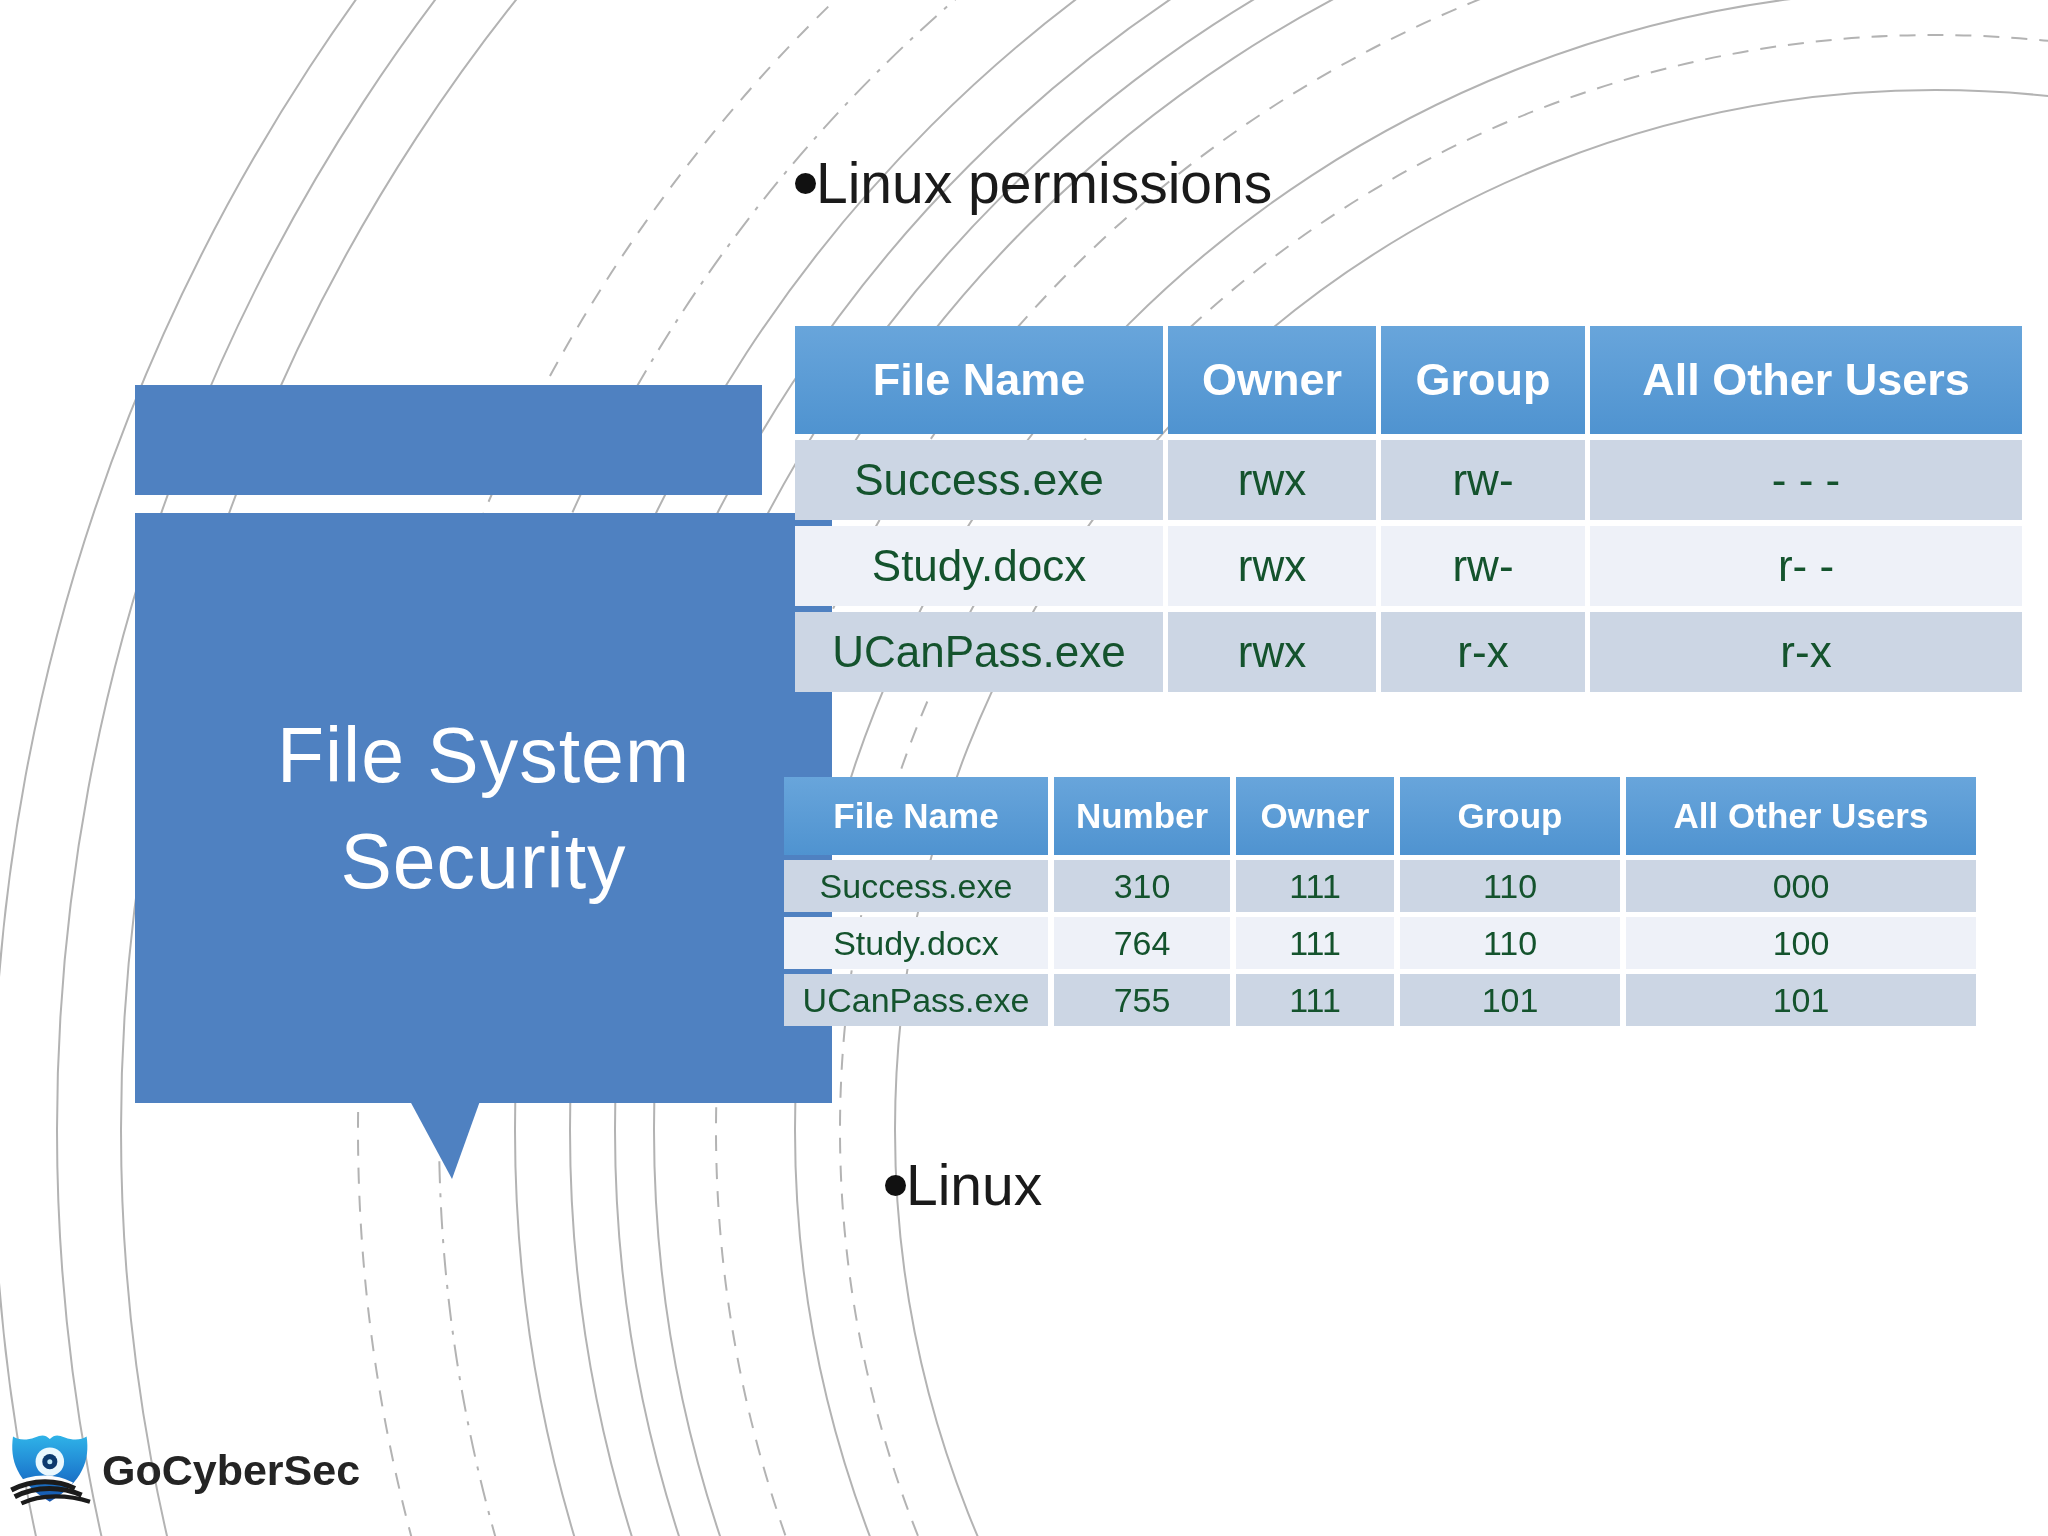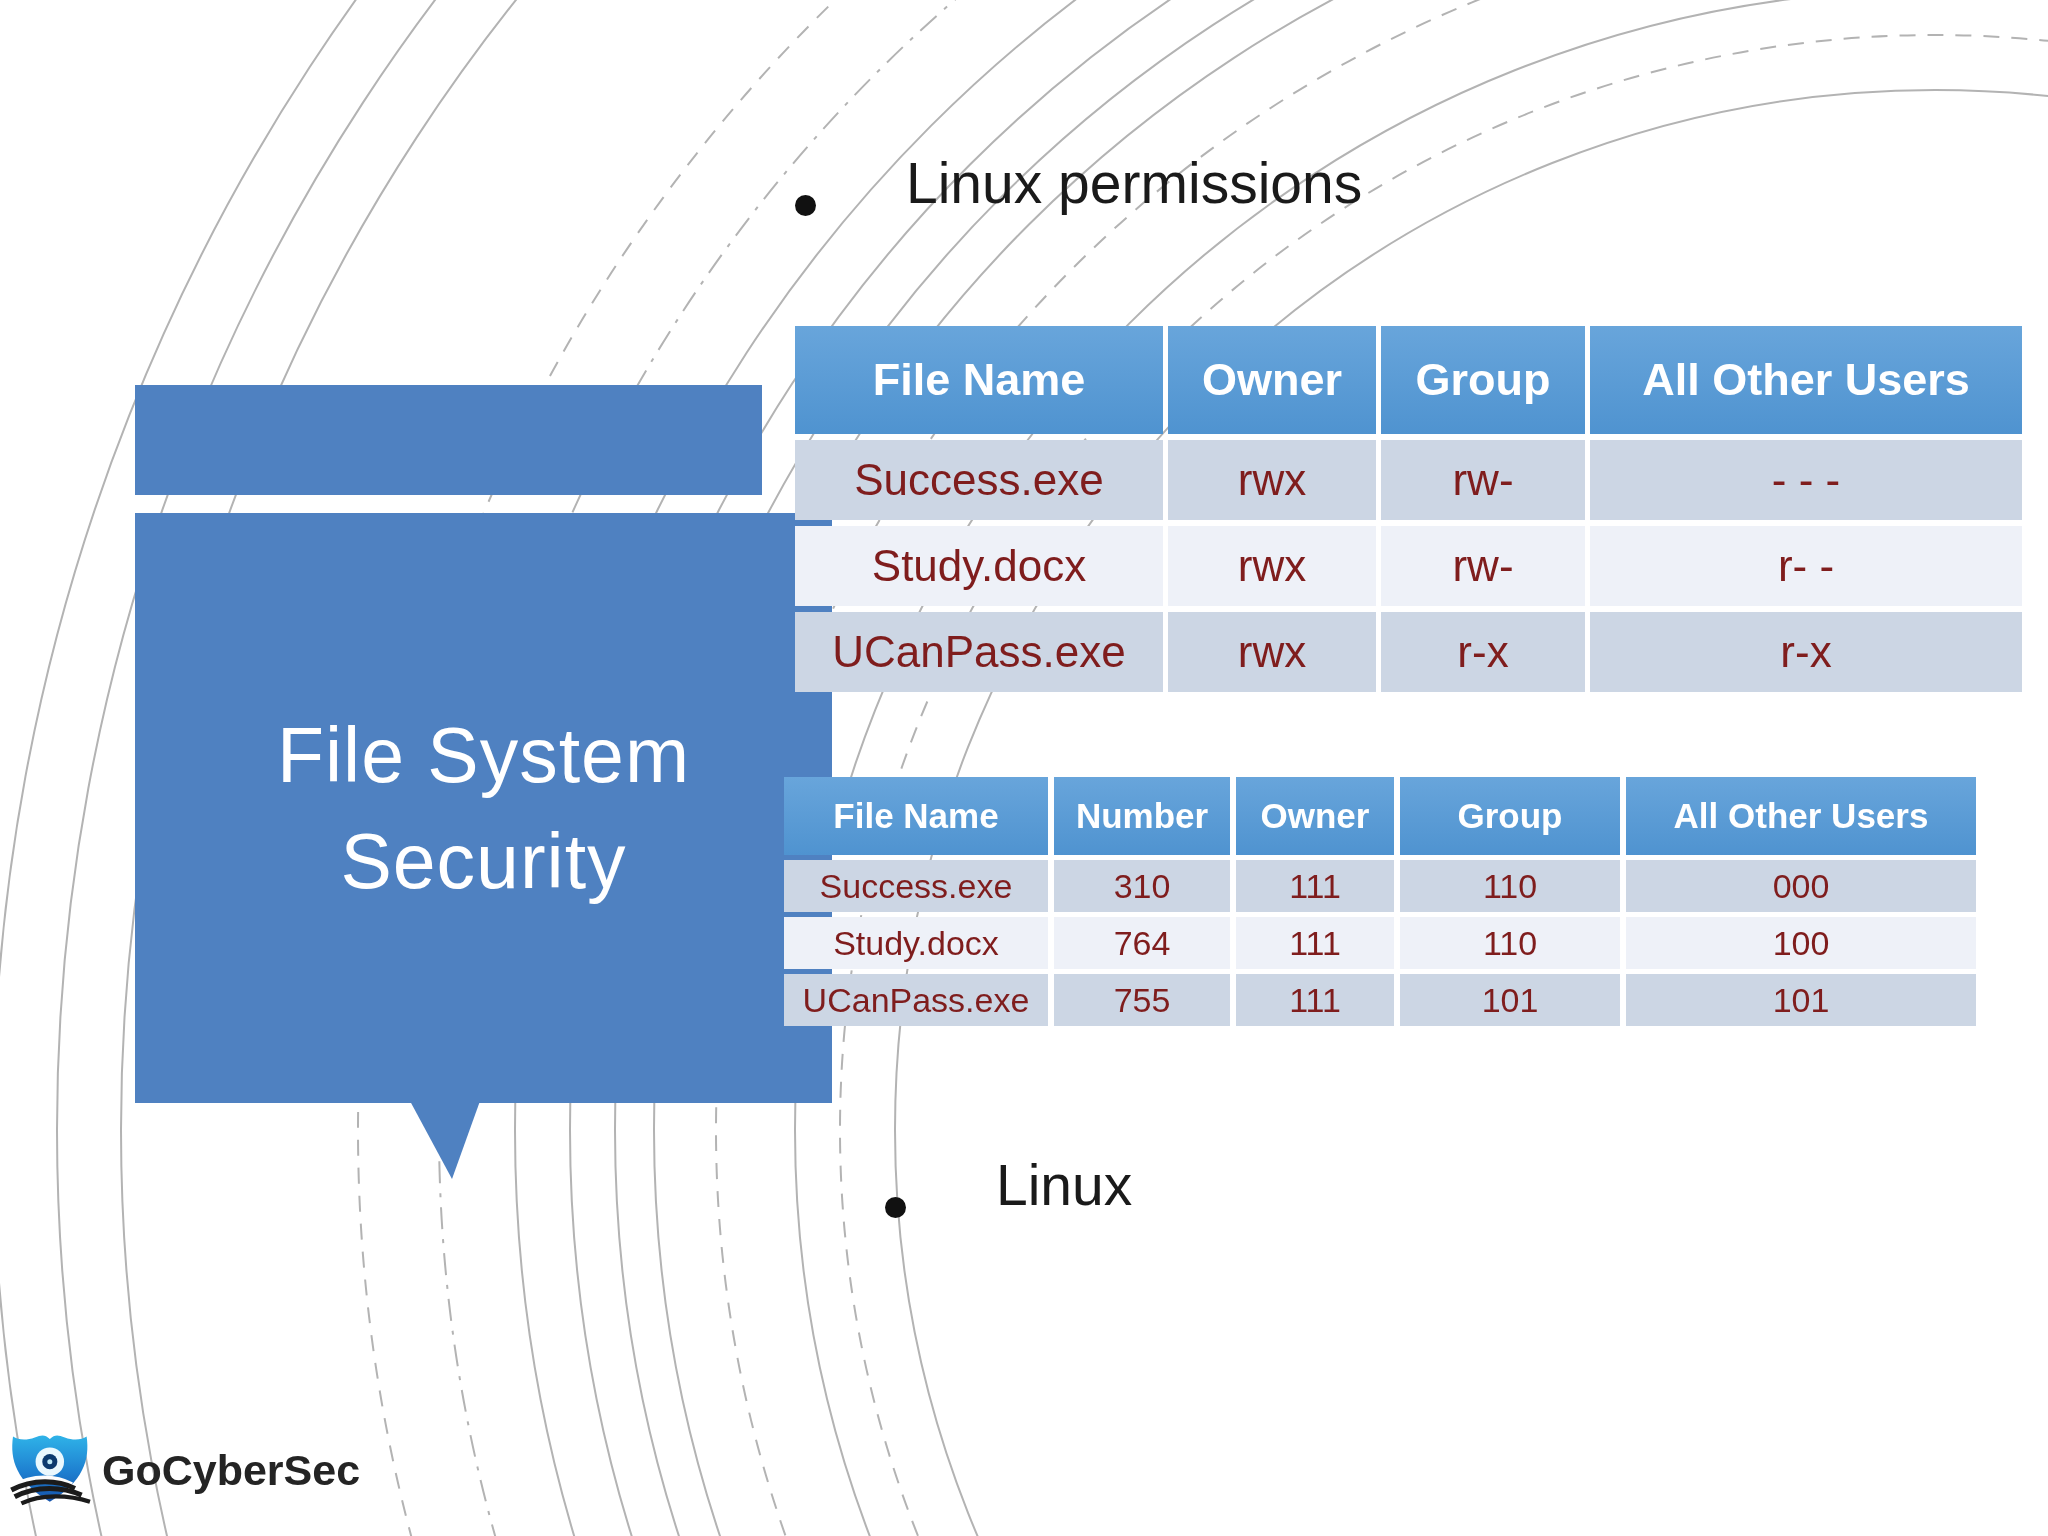--- a/index.html
+++ b/index.html
@@ -29,32 +29,32 @@
     position:absolute;left:410px;top:1101px;width:0;height:0;
     border-top:78px solid var(--accent);
     border-left:42px solid transparent;
     border-right:28px solid transparent;
   }
   .slide-title{
     color:#fff;font-size:77px;line-height:1.38;font-weight:400;letter-spacing:1px;
   }
 
   
-  .bullet{position:absolute;display:flex;align-items:flex-end;gap:90px;color:var(--text);font-size:57px;}
+  .bullet{position:absolute;display:flex;align-items:center;color:var(--text);font-size:57px;}
   .bullet .dot{width:21px;height:21px;border-radius:50%;background:#111;flex:0 0 auto;}
   .bullet-linux{left:795px;top:150px;}
   .bullet-chmod{left:885px;top:1152px;}
 
   
   table{position:absolute;border-collapse:separate;table-layout:fixed;}
   th{
     background:linear-gradient(180deg,#68a5db 0%,#4f93d0 100%);
     color:#fff;font-weight:700;text-align:center;vertical-align:middle;padding:12px;
   }
-  td{color:#7f1d1d;text-align:center;vertical-align:middle;padding:0;}
+  td{color:#14532d;text-align:center;vertical-align:middle;padding:0;}
   tbody tr:nth-child(odd) td{background:var(--band-dark);}
   tbody tr:nth-child(even) td{background:var(--band-light);}
 
   .t1{left:790px;top:320px;border-spacing:5px 6px;}
   .t1 th{height:84px;font-size:45px;}
   .t1 td{height:80px;font-size:44px;}
   .t1 col.c1{width:368px}.t1 col.c2{width:208px}.t1 col.c3{width:204px}.t1 col.c4{width:432px}
 
   .t2{left:778px;top:772px;border-spacing:6px 5px;}
   .t2 th{height:54px;font-size:35px;}

